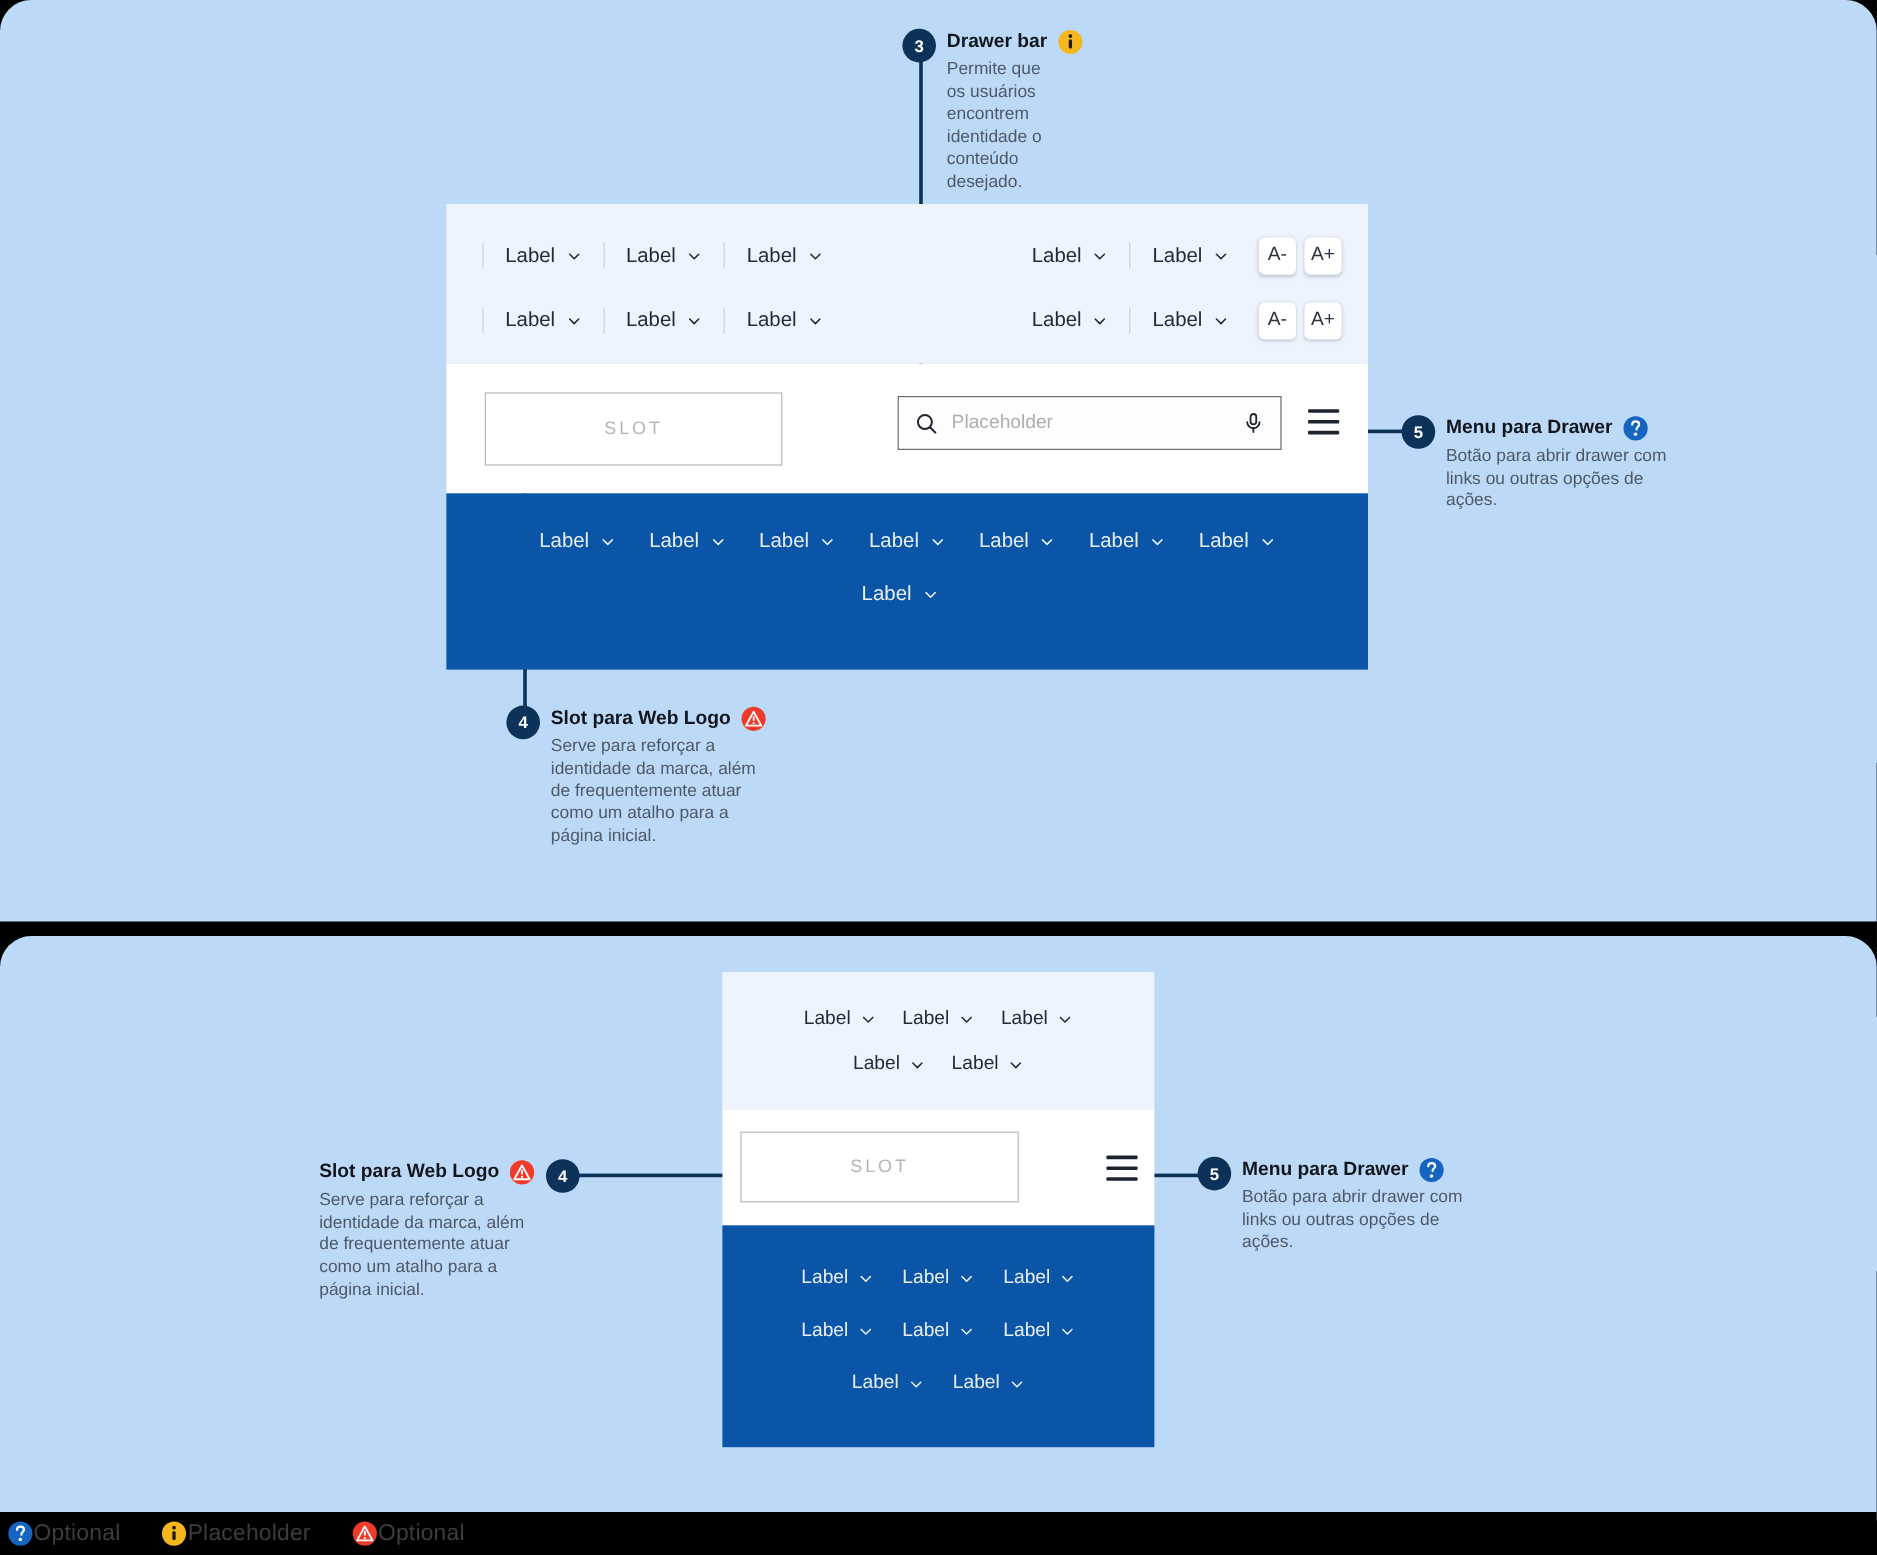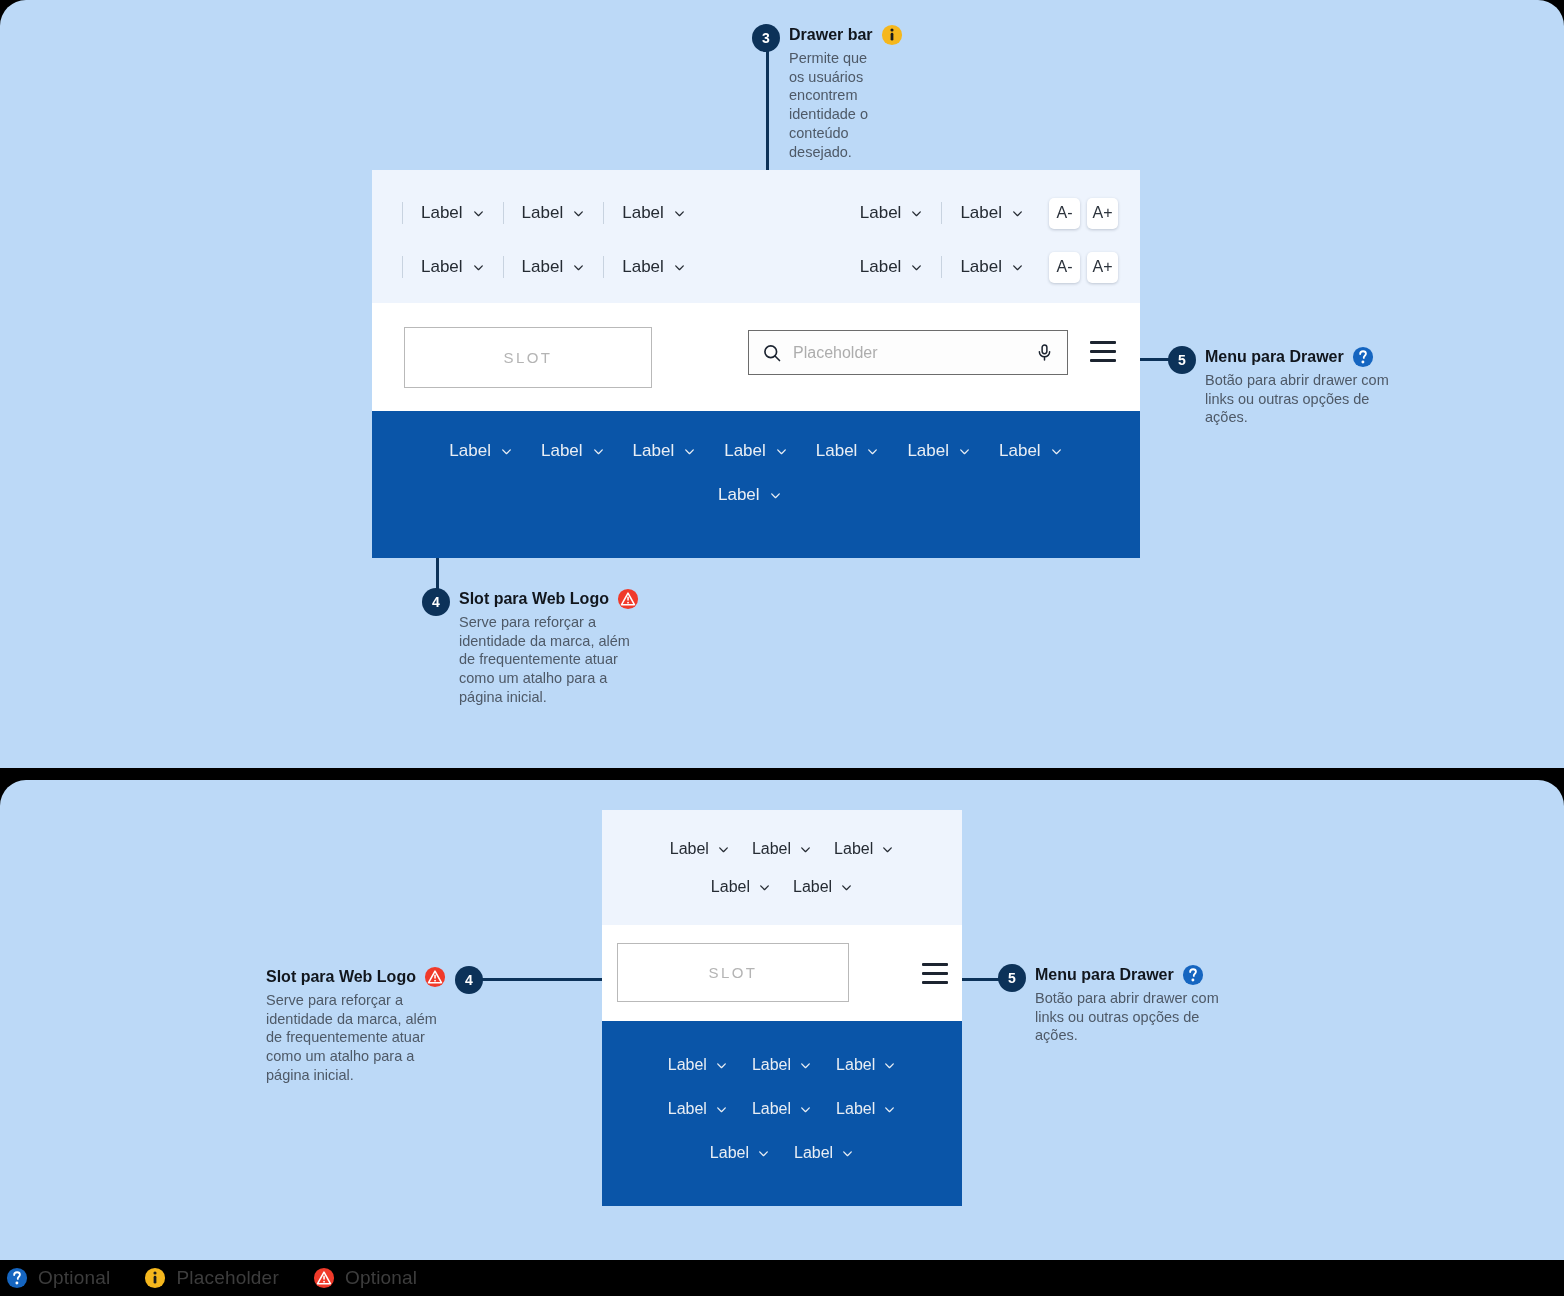--- a/index.html
+++ b/index.html
@@ -21,21 +21,21 @@
   #panel-mobile  { top: 780px; height: 487px; border-radius: 26px 26px 0 0; }
 
   
   #legend-bar {
     position: absolute; left: 0; bottom: 0;
     width: 1564px; height: 36px;
     background: #000000;
     display: flex; align-items: center;
     padding-left: 6px; gap: 34px;
   }
-  .legend-item { display: flex; align-items: center; gap: 10px; }
+  .legend-item { display: flex; align-items: center; }
   .legend-text { color: #3d3d3d; font-size: 19px; letter-spacing: .2px; }
 
   
   .badge { width: 22px; height: 22px; flex: 0 0 auto; display:block; }
 
   
   #desktop-mock {
     position: absolute; left: 372px; top: 170px;
     width: 768px; height: 388px;
   }

